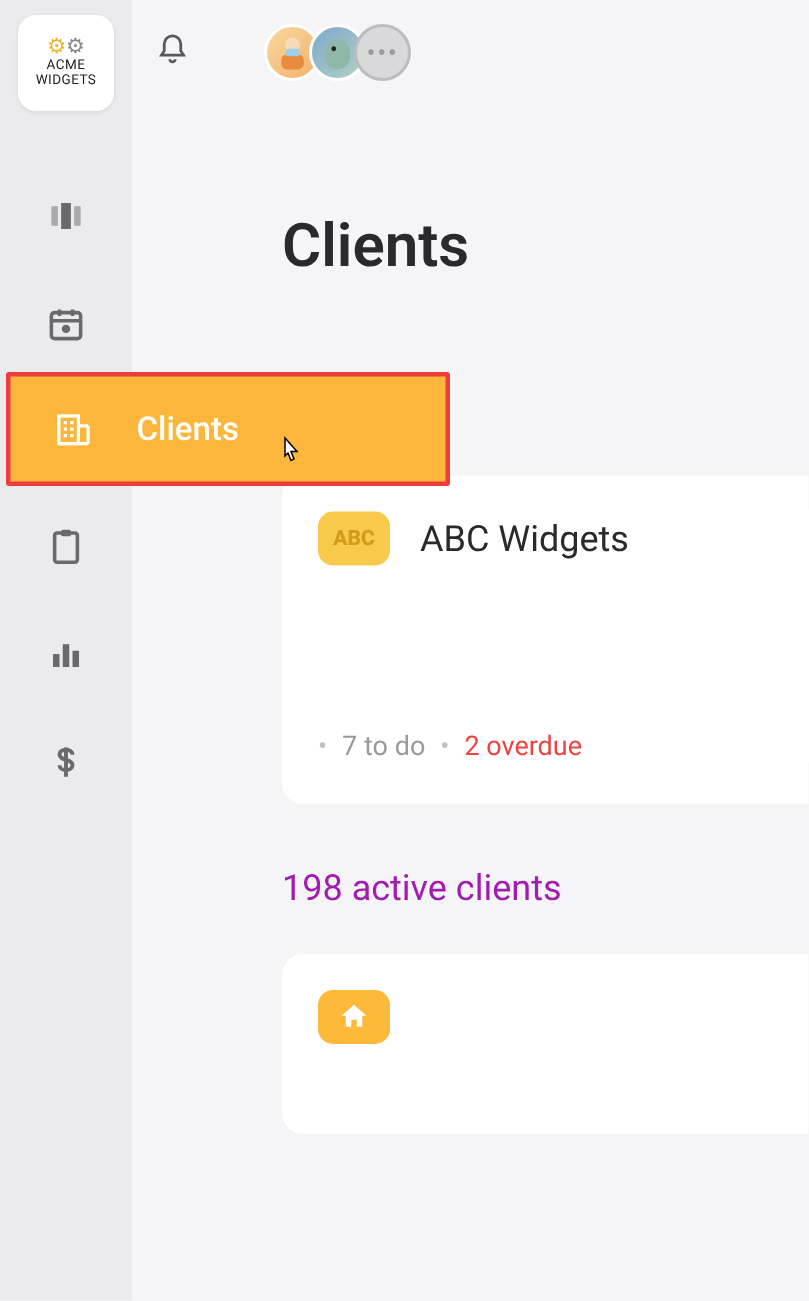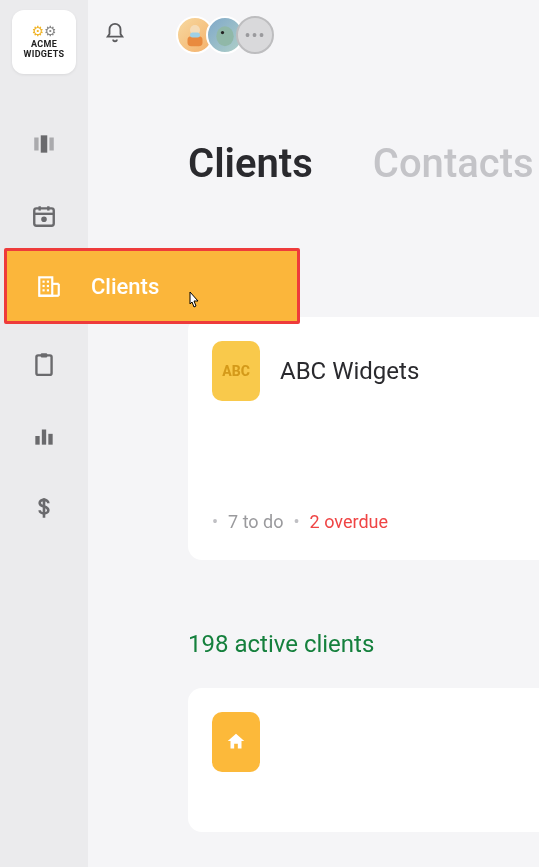--- a/index.html
+++ b/index.html
@@ -37,21 +37,21 @@
       margin-bottom: 30px;
     }
     .logo-gears {
       font-size: 14px;
       color: #888;
       line-height: 1;
     }
     .logo-gears .g1 { color: #f0b429; }
     .logo-text {
       font-size: 9px;
-      font-weight: 700;
+      font-weight: 400;
       color: #222;
       text-align: center;
       line-height: 1.1;
       letter-spacing: 0.3px;
       margin-top: 2px;
     }
     .nav-item {
       width: 88px;
       height: 72px;
       display: flex;
@@ -171,21 +171,21 @@
       padding: 24px 24px 28px 24px;
       width: 420px;
     }
     .card-head {
       display: flex;
       align-items: center;
       gap: 20px;
     }
     .client-badge {
       width: 48px;
-      height: 60px;
+      height: 36px;
       border-radius: 10px;
       background: #f9c94b;
       color: #d49a1a;
       font-weight: 800;
       font-size: 14px;
       display: flex;
       align-items: center;
       justify-content: center;
     }
     .client-name {
@@ -199,24 +199,24 @@
       color: #9a9a9d;
       display: flex;
       gap: 10px;
       align-items: center;
       flex-wrap: wrap;
     }
     .dot { color: #c0c0c4; }
     .overdue { color: #ef4444; }
     .section-title {
       margin-left: 100px;
-      margin-top: 70px;
+      margin-top: 42px;
       margin-bottom: 30px;
       font-size: 24px;
-      color: #15803d;
+      color: #a21caf;
     }
     .client-badge.house {
       background: #fcb93a;
       color: #fff;
     }
     .client-badge.house svg { width: 22px; height: 22px; }
     .avatar.a1 svg, .avatar.a2 svg { width: 30px; height: 30px; }
   </style>
 </head>
 <body>
@@ -312,21 +312,20 @@
           <circle cx="10" cy="10" r="1.3" fill="#222"></circle>
         </svg>
     </div>
     <div class="avatar more">•••</div>
   </div>
 </div>
 
 <div class="main">
   <div class="tabs">
     <div class="tab active">Clients</div>
-    <div class="tab">Contacts</div>
   </div>
 
   <div class="card">
     <div class="card-head">
       <div class="client-badge">ABC</div>
       <div class="client-name">ABC Widgets</div>
     </div>
     <div class="card-stats">
       <span class="dot">•</span>
       <span>7 to do</span>

